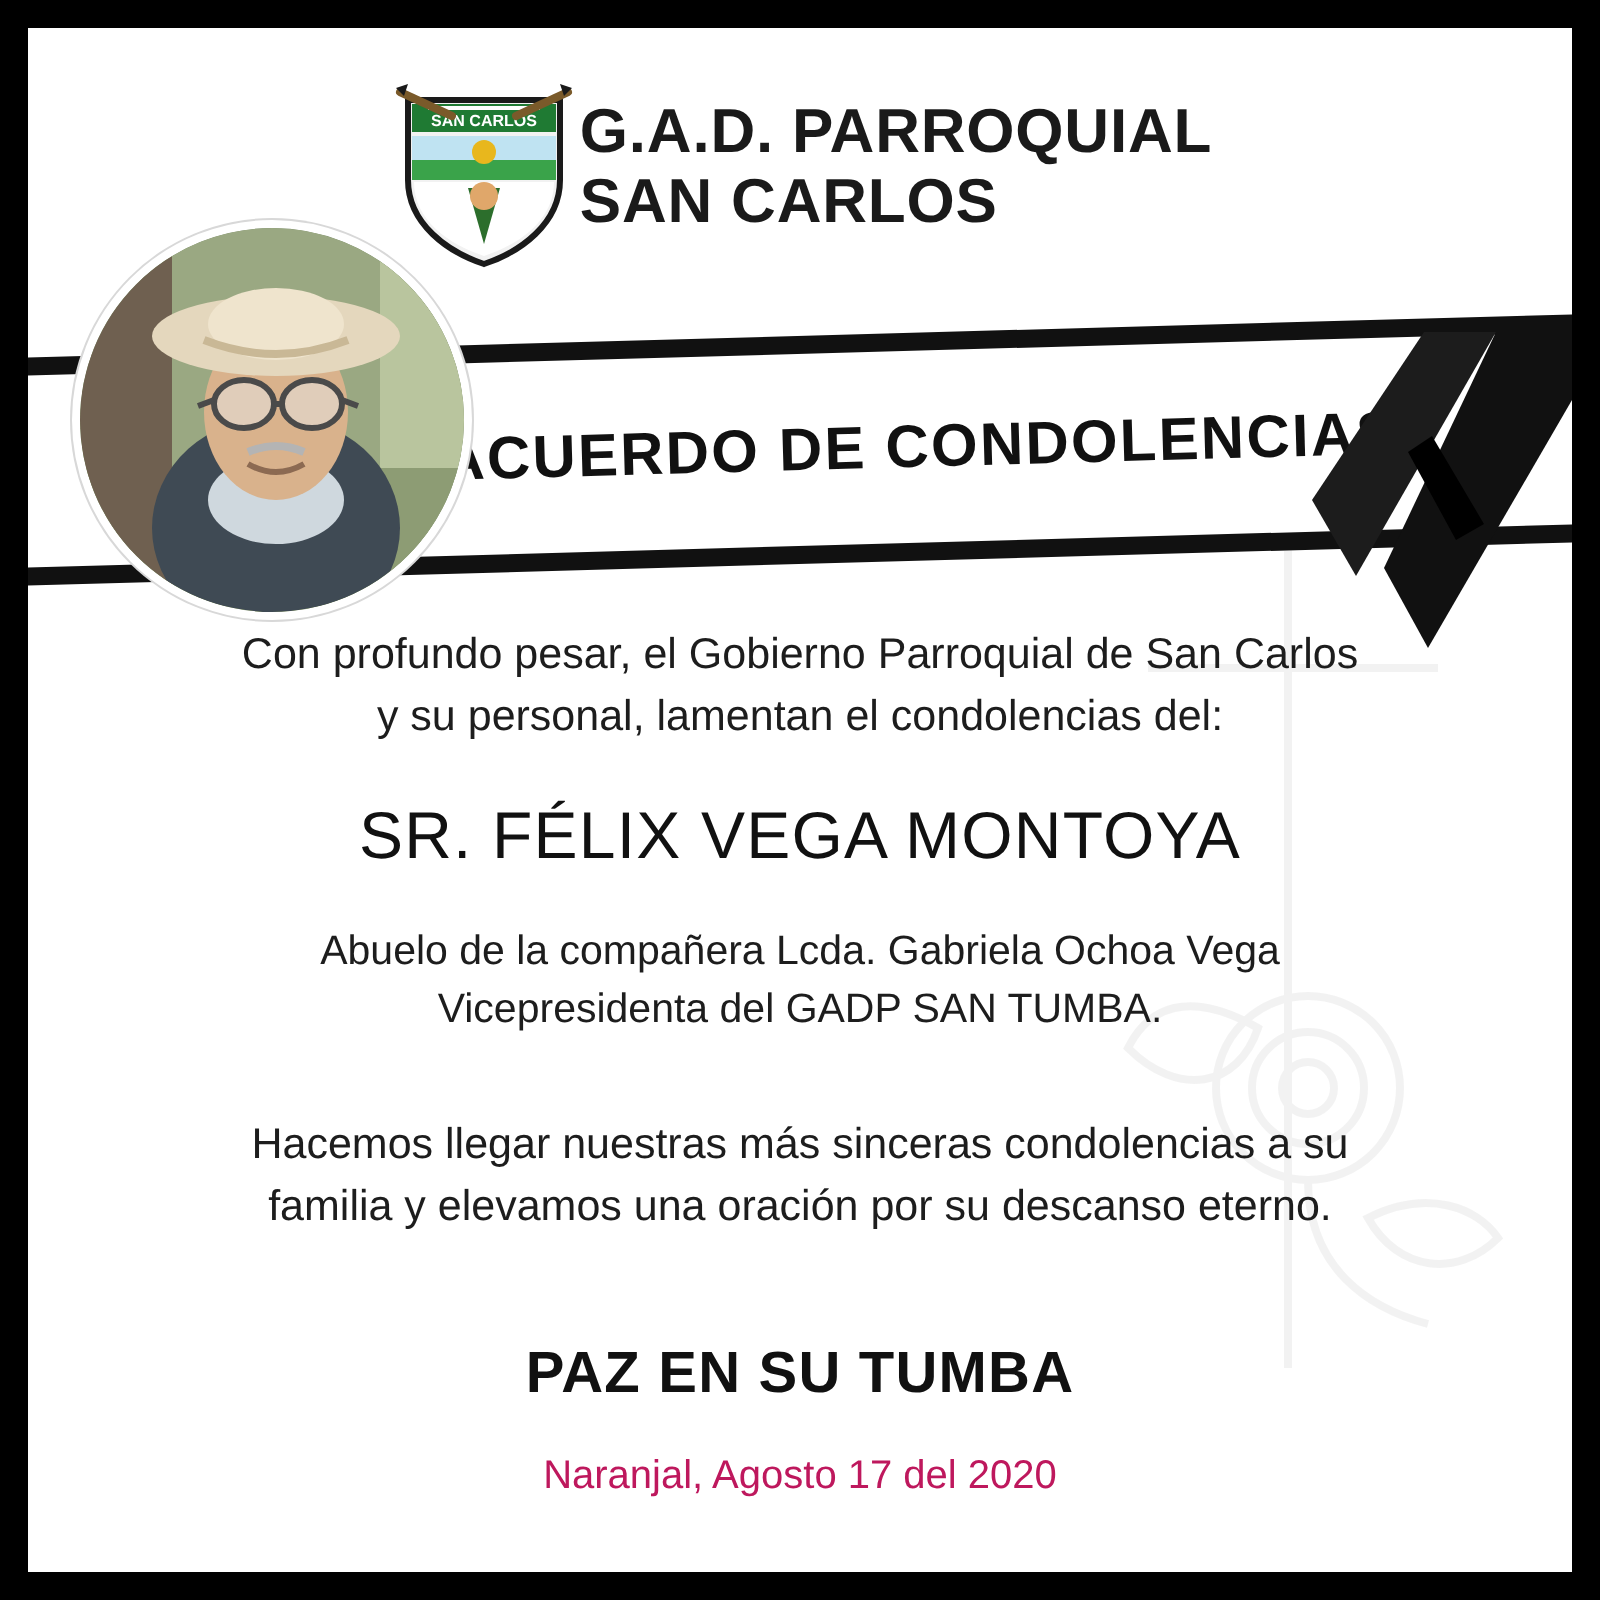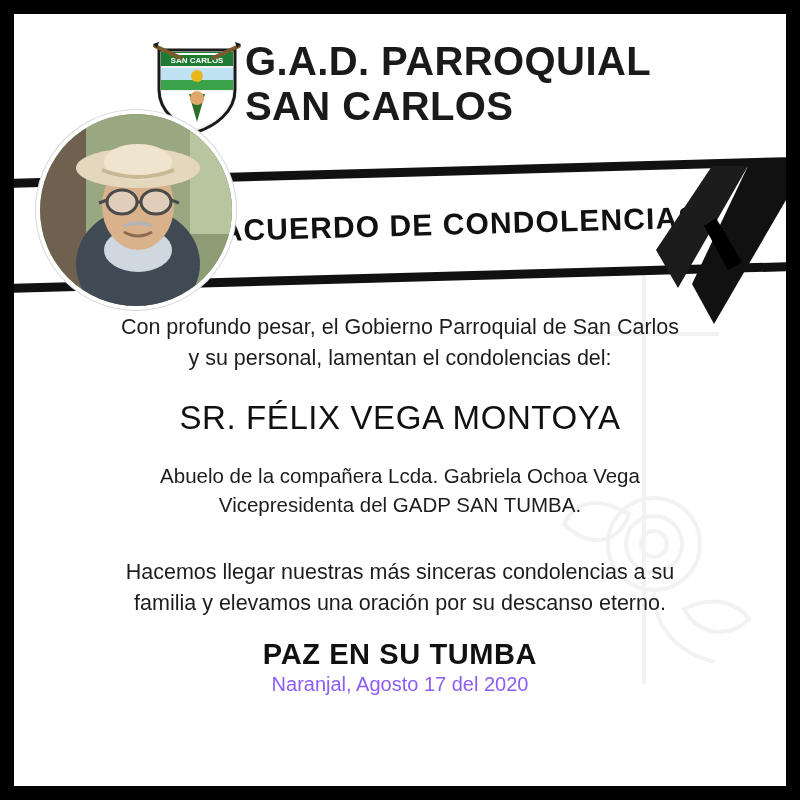--- a/index.html
+++ b/index.html
@@ -47,21 +47,21 @@
     gap: 0;
   }
   .crest {
     width: 96px;
     height: 104px;
     position: relative;
     flex: none;
   }
   .org-title {
     font-weight: bold;
-    font-size: 40px;
+    font-size: 31px;
     line-height: 1.12;
     letter-spacing: 0.4px;
     color: #1a1a1a;
   }
 
   
   .band-wrap {
     position: relative;
     height: 124px;
   }
@@ -144,27 +144,27 @@
   .msg {
     font-size: 21.5px;
     line-height: 1.42;
     padding: 0 50px;
     margin-top: 38px;
   }
   .peace {
     font-size: 29px;
     font-weight: bold;
     letter-spacing: 0.6px;
-    margin-top: 20px;
+    margin-top: 53px;
     color: #111;
   }
   .date {
     font-size: 20px;
-    margin-top: 2px;
-    color: #8b5cf6;
+    margin-top: 23px;
+    color: #be185d;
   }
 </style>
 </head>
 <body>
 
 <div class="card">
 
   <svg class="watermark" viewBox="0 0 260 480">
     <g stroke="#555" stroke-width="4" fill="none">
       <path d="M110 30 L110 470"></path>

